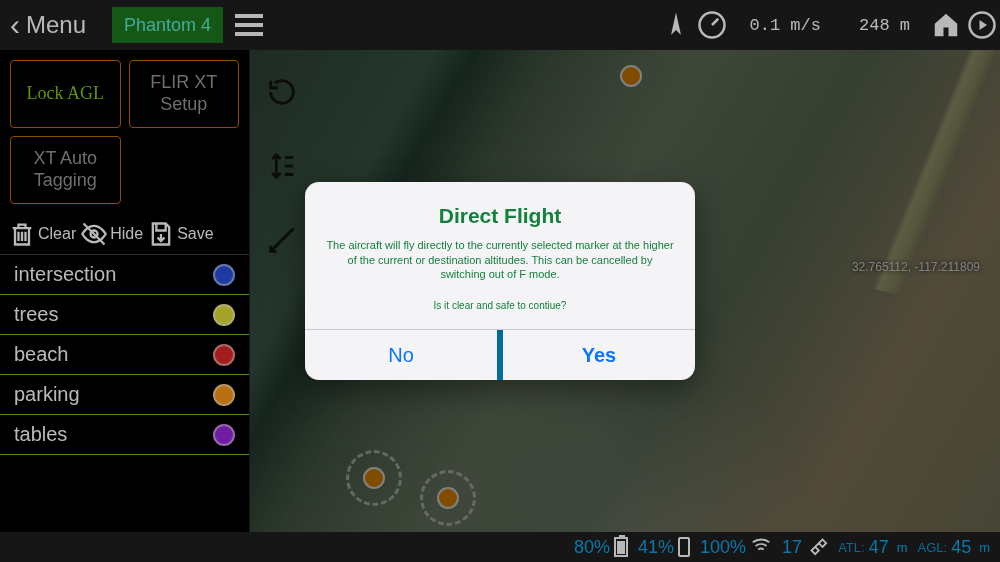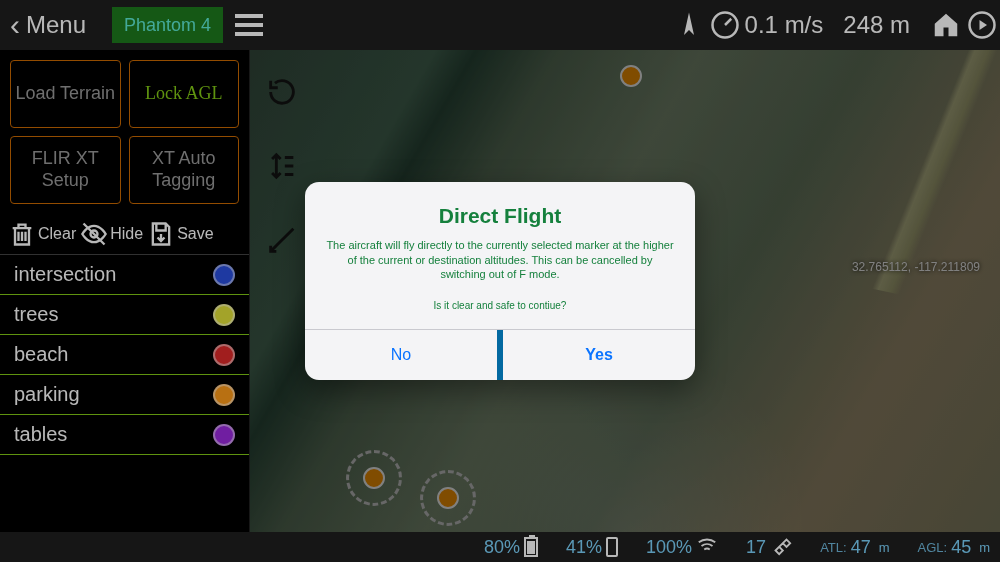--- a/index.html
+++ b/index.html
@@ -48,21 +48,21 @@
   .menu-btn {
     display:flex; align-items:center; height:100%; padding:0 10px; font-size:24px; color:#fff;
   }
   .chev { font-size:30px; margin-right:6px; line-height:1; }
   .aircraft-badge {
     height:36px; background:#1e7a1e; color:#5eead4; font-size:18px; padding:0 12px; display:flex; align-items:center; margin-left:16px;
   }
   .ham { display:flex; flex-direction:column; gap:5px; margin-left:12px; margin-right:auto; }
   .ham span { width:28px; height:4px; background:#fff; display:block; }
   .top-icon { width:36px; height:36px; display:flex; align-items:center; justify-content:center; }
-  .top-text { font-size:24px; margin-left:2px; margin-right:18px; }
+  .top-text { font-size:17px; margin-left:20px; margin-right:18px;font-family:Liberation Mono, monospace; }
   .home-icon svg, .play-icon svg { width:30px; height:30px; fill:#fff; }
   .compass svg, .gauge svg { width:30px; height:30px; stroke:#fff; fill:none; stroke-width:2; }
   .gap { width:60px; }
 
   
   .panel {
     position:absolute; left:0; top:50px; width:250px; bottom:30px;
     background:#000; color:#fff;
     display:flex; flex-direction:column;
     border-right:1px solid #222;
@@ -93,21 +93,21 @@
   
   .map-tools {
     position:absolute; left:260px; top:70px; display:flex; flex-direction:column; gap:30px;
   }
   .map-tool { width:44px; height:44px; display:flex;align-items:center;justify-content:center; }
   .map-tool svg { stroke:#111; fill:none; stroke-width:2; width:34px; height:34px; }
 
   
   .bottombar {
     position:absolute; left:0; right:0; bottom:0; height:30px;
-    background:#1f1f1f; color:#7dd3fc; display:flex; align-items:center; justify-content:flex-end; padding:0 10px; gap:28px; font-size:18px;
+    background:#1f1f1f; color:#0ea5e9; display:flex; align-items:center; justify-content:flex-end; padding:0 10px; gap:10px; font-size:18px;
   }
   .stat { display:flex; align-items:center; gap:4px; }
   .stat .sub { font-size:13px; opacity:0.85; }
   .batt { width:14px; height:20px; border:2px solid #fff; position:relative; }
   .batt::before { content:""; position:absolute; top:-4px; left:3px; width:6px; height:2px; background:#fff; }
   .batt .fill { position:absolute; bottom:1px; left:1px; right:1px; background:#fff; }
   .phone { width:12px; height:20px; border:2px solid #fff; border-radius:2px; }
   .wifi svg, .sat svg { width:22px; height:22px; fill:#fff; }
   .bigunit { margin-left:4px; font-size:13px; }
 
@@ -121,21 +121,21 @@
     box-shadow:0 10px 30px rgba(0,0,0,0.4);
     display:flex; flex-direction:column;
   }
   .dlg-body { padding:22px 20px 18px; text-align:center; color:#15803d; }
   .dlg-title { font-size:21px; font-weight:600; margin-bottom:10px; }
   .dlg-text { font-size:11px; line-height:1.35; }
   .dlg-q { margin-top:18px; font-size:10px; }
   .dlg-actions { display:flex; border-top:1px solid #c9c9cf; }
   .dlg-btn {
     flex:1; height:50px; display:flex; align-items:center; justify-content:center;
-    font-size:16px; color:#0b74ff;text-align:center;
+    font-size:20px; color:#0b74ff;text-align:center;
   }
   .dlg-btn.yes { font-weight:600; border-left:6px solid #0369a1; }
 </style>
 </head>
 <body>
 
 <div class="app">
 
   <div class="map">
     <div class="map-road"></div>
@@ -180,21 +180,20 @@
     <div class="top-icon play-icon">
       <svg viewBox="0 0 24 24">
           <circle cx="12" cy="12" r="10" fill="none" stroke="#fff" stroke-width="2"></circle>
           <path d="M10 8 L16 12 L10 16 Z"></path>
         </svg>
     </div>
   </div>
 
   <div class="panel">
     <div class="grid">
-      <div class="grid-btn">Load Terrain</div>
       <div class="grid-btn active">Lock AGL</div>
       <div class="grid-btn">FLIR XT Setup</div>
       <div class="grid-btn">XT Auto Tagging</div>
     </div>
     <div class="toolbar">
       <div class="tool">
         <svg viewBox="0 0 24 24">
             <path d="M6 7h12v14H6z M4 7h16 M9 7V4h6v3" fill="none" stroke="#fff" stroke-width="2"></path>
             <path d="M9 10v8 M12 10v8 M15 10v8" stroke="#fff" stroke-width="2"></path>
           </svg>

